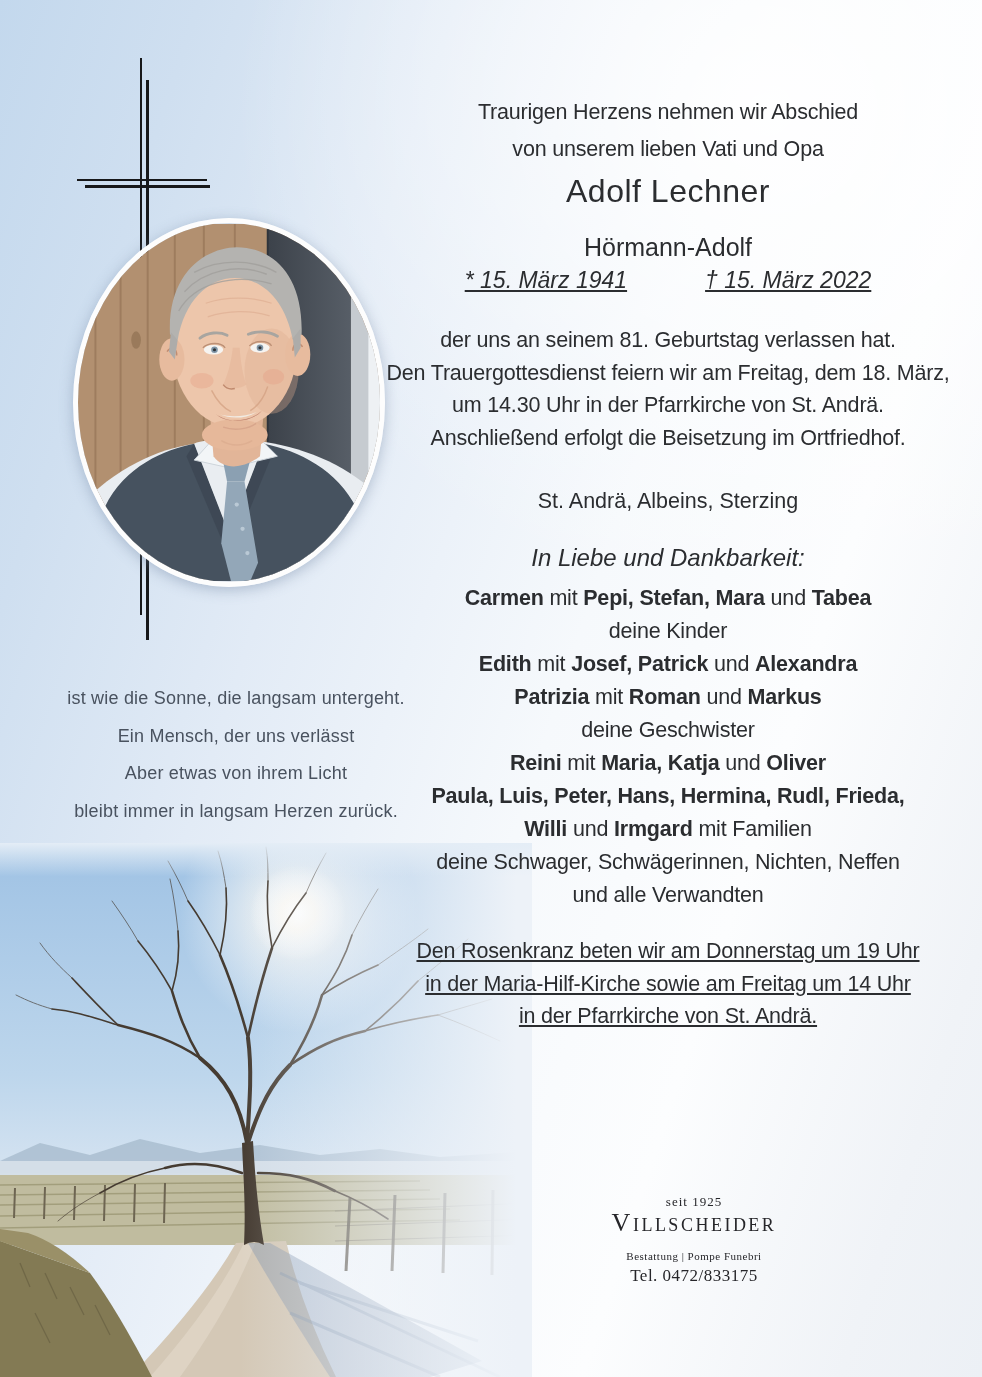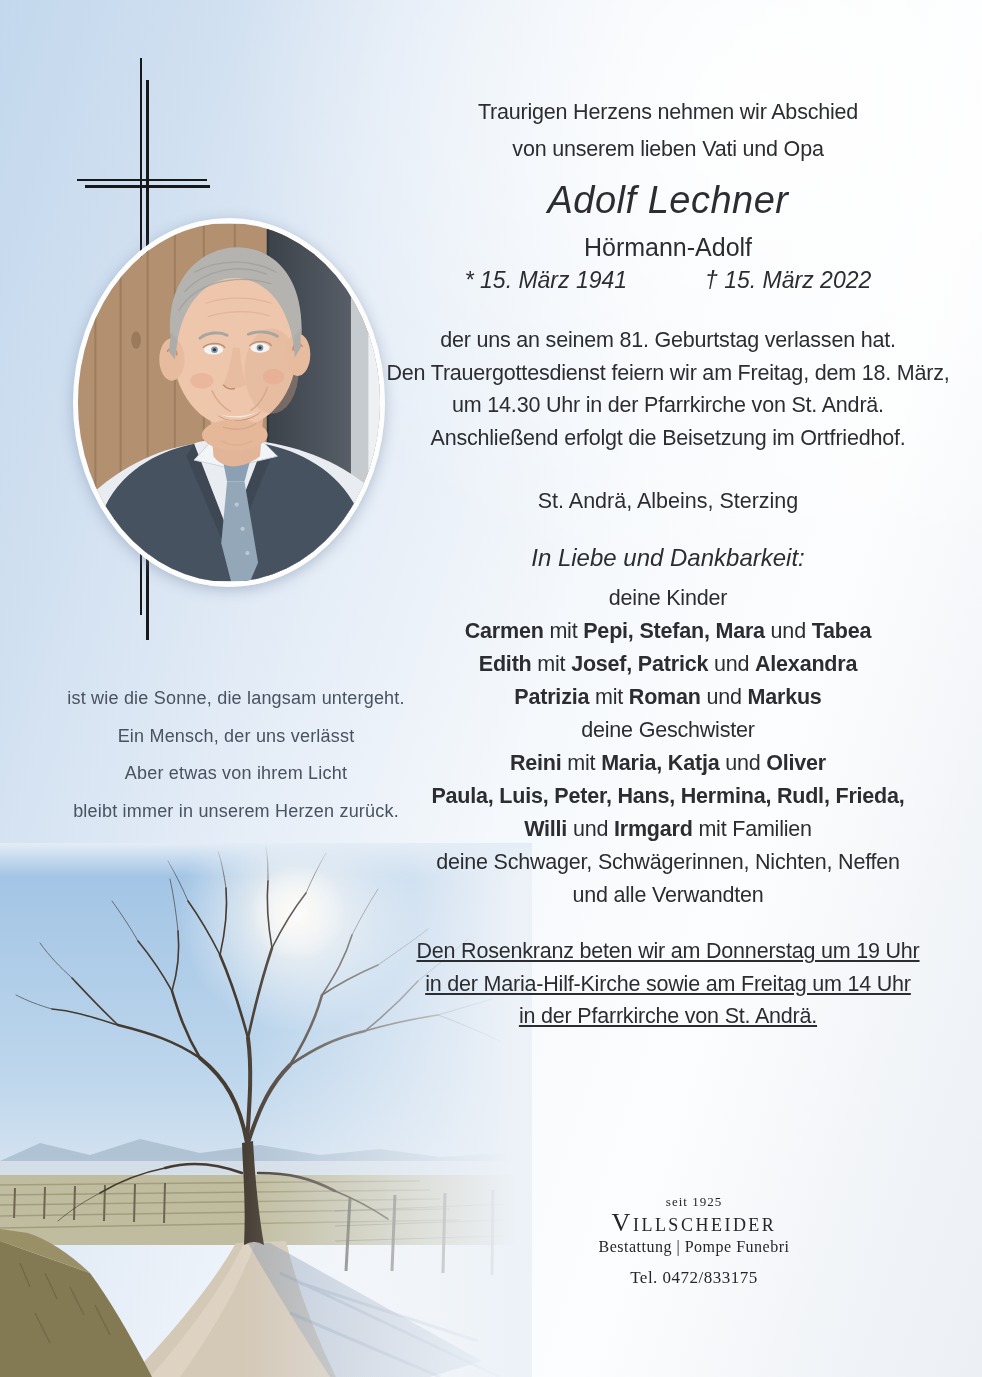--- a/index.html
+++ b/index.html
@@ -17,38 +17,38 @@
   .portrait-frame svg{display:block;width:100%;height:100%;}
   
   .tree-photo{position:absolute;left:0;top:843px;width:532px;height:534px;}
   .tree-photo svg{display:block;width:100%;height:100%;}
   
   .main-col{position:absolute;left:378px;top:0;width:580px;text-align:center;
             color:#2b2d30;}
   .main-col>div{position:absolute;left:0;width:100%;}
   .tline{white-space:nowrap;}
   .opening{top:94px;font-size:21.5px;line-height:37px;letter-spacing:-0.2px;}
-  .name{top:179px;font-size:38px;font-style:italic;font-weight:400;letter-spacing:0.5px;}
+  .name{top:173px;font-size:32px;font-weight:400;letter-spacing:0.5px;}
   .alias{top:233px;font-size:25px;}
-  .dates{top:267px;font-size:23px;font-style:italic;display:flex;justify-content:center;gap:78px;}
+  .dates{top:267px;font-size:23px;font-style:italic;display:flex;justify-content:center;gap:78px;text-decoration:underline;}
   .announce{top:324px;font-size:21.5px;line-height:32.5px;letter-spacing:-0.2px;}
   .places{top:489px;font-size:21.5px;}
   .grat-head{top:544px;font-size:24px;font-style:italic;}
   .grat-lines{top:582px;font-size:21.5px;line-height:33px;letter-spacing:-0.2px;}
   .grat-lines .b{font-weight:bold;}
   .rosary{top:935px;font-size:21.5px;line-height:32.5px;letter-spacing:-0.2px;text-decoration:underline;}
   .poem{position:absolute;left:28px;top:680px;width:416px;text-align:center;
         font-size:18px;line-height:37.6px;color:#49525f;letter-spacing:0.2px;}
   
   .logo{position:absolute;left:584px;top:1194px;width:220px;text-align:center;
         font-family:"Liberation Serif", serif;color:#26262a;}
   .logo-since{font-size:13px;letter-spacing:1px;}
   .logo-name{font-size:26px;font-variant:small-caps;letter-spacing:2.5px;line-height:26px;}
-  .logo-sub{font-size:16px;letter-spacing:0.5px;margin-top:2px;}
-  .logo-phone{font-size:17px;margin-top:12px;letter-spacing:0.5px;}
+  .logo-sub{font-size:11px;letter-spacing:0.5px;margin-top:14px;}
+  .logo-phone{font-size:17px;margin-top:4px;letter-spacing:0.5px;}
 </style>
 </head>
 <body>
 
 <div>
   <div class="cross-line" style="left:140px;top:58px;width:1.5px;height:557px;"></div>
   <div class="cross-line" style="left:146px;top:80px;width:2.5px;height:560px;"></div>
   <div class="cross-line" style="left:77px;top:179px;width:130px;height:1.5px;"></div>
   <div class="cross-line" style="left:85px;top:185px;width:125px;height:2.5px;"></div>
 </div>
@@ -260,21 +260,21 @@
   </g>
   <ellipse cx="128" cy="162" rx="12" ry="8" fill="#e59c80" opacity="0.35"></ellipse>
   <ellipse cx="202" cy="158" rx="11" ry="8" fill="#e59c80" opacity="0.35"></ellipse>
 </svg>
 </div>
 
 <div class="poem">
     <div class="tline">ist wie die Sonne, die langsam untergeht.</div>
     <div class="tline">Ein Mensch, der uns verlässt</div>
     <div class="tline">Aber etwas von ihrem Licht</div>
-    <div class="tline">bleibt immer in unserem Herzen zurück.</div>
+    <div class="tline">bleibt immer in langsam Herzen zurück.</div>
   </div>
 
 <div class="main-col">
   <div class="opening">
       <div class="tline">Traurigen Herzens nehmen wir Abschied</div>
       <div class="tline">von unserem lieben Vati und Opa</div>
     </div>
   <div class="name">Adolf Lechner</div>
   <div class="alias">Hörmann-Adolf</div>
   <div class="dates">
@@ -283,22 +283,22 @@
   </div>
   <div class="announce">
       <div class="tline">der uns an seinem 81. Geburtstag verlassen hat.</div>
       <div class="tline">Den Trauergottesdienst feiern wir am Freitag, dem 18. März,</div>
       <div class="tline">um 14.30 Uhr in der Pfarrkirche von St. Andrä.</div>
       <div class="tline">Anschließend erfolgt die Beisetzung im Ortfriedhof.</div>
     </div>
   <div class="places">St. Andrä, Albeins, Sterzing</div>
   <div class="grat-head">In Liebe und Dankbarkeit:</div>
   <div class="grat-lines">
+      <div class="tline"><span class="b">Carmen</span><span> mit </span><span class="b">Pepi, Stefan, Mara</span><span> und </span><span class="b">Tabea</span></div>
       <div class="tline"><span>deine Kinder</span></div>
-      <div class="tline"><span class="b">Carmen</span><span> mit </span><span class="b">Pepi, Stefan, Mara</span><span> und </span><span class="b">Tabea</span></div>
       <div class="tline"><span class="b">Edith</span><span> mit </span><span class="b">Josef, Patrick</span><span> und </span><span class="b">Alexandra</span></div>
       <div class="tline"><span class="b">Patrizia</span><span> mit </span><span class="b">Roman</span><span> und </span><span class="b">Markus</span></div>
       <div class="tline"><span>deine Geschwister</span></div>
       <div class="tline"><span class="b">Reini</span><span> mit </span><span class="b">Maria, Katja</span><span> und </span><span class="b">Oliver</span></div>
       <div class="tline"><span class="b">Paula, Luis, Peter, Hans, Hermina, Rudl, Frieda,</span></div>
       <div class="tline"><span class="b">Willi</span><span> und </span><span class="b">Irmgard</span><span> mit Familien</span></div>
       <div class="tline"><span>deine Schwager, Schwägerinnen, Nichten, Neffen</span></div>
       <div class="tline"><span>und alle Verwandten</span></div>
     </div>
   <div class="rosary">

